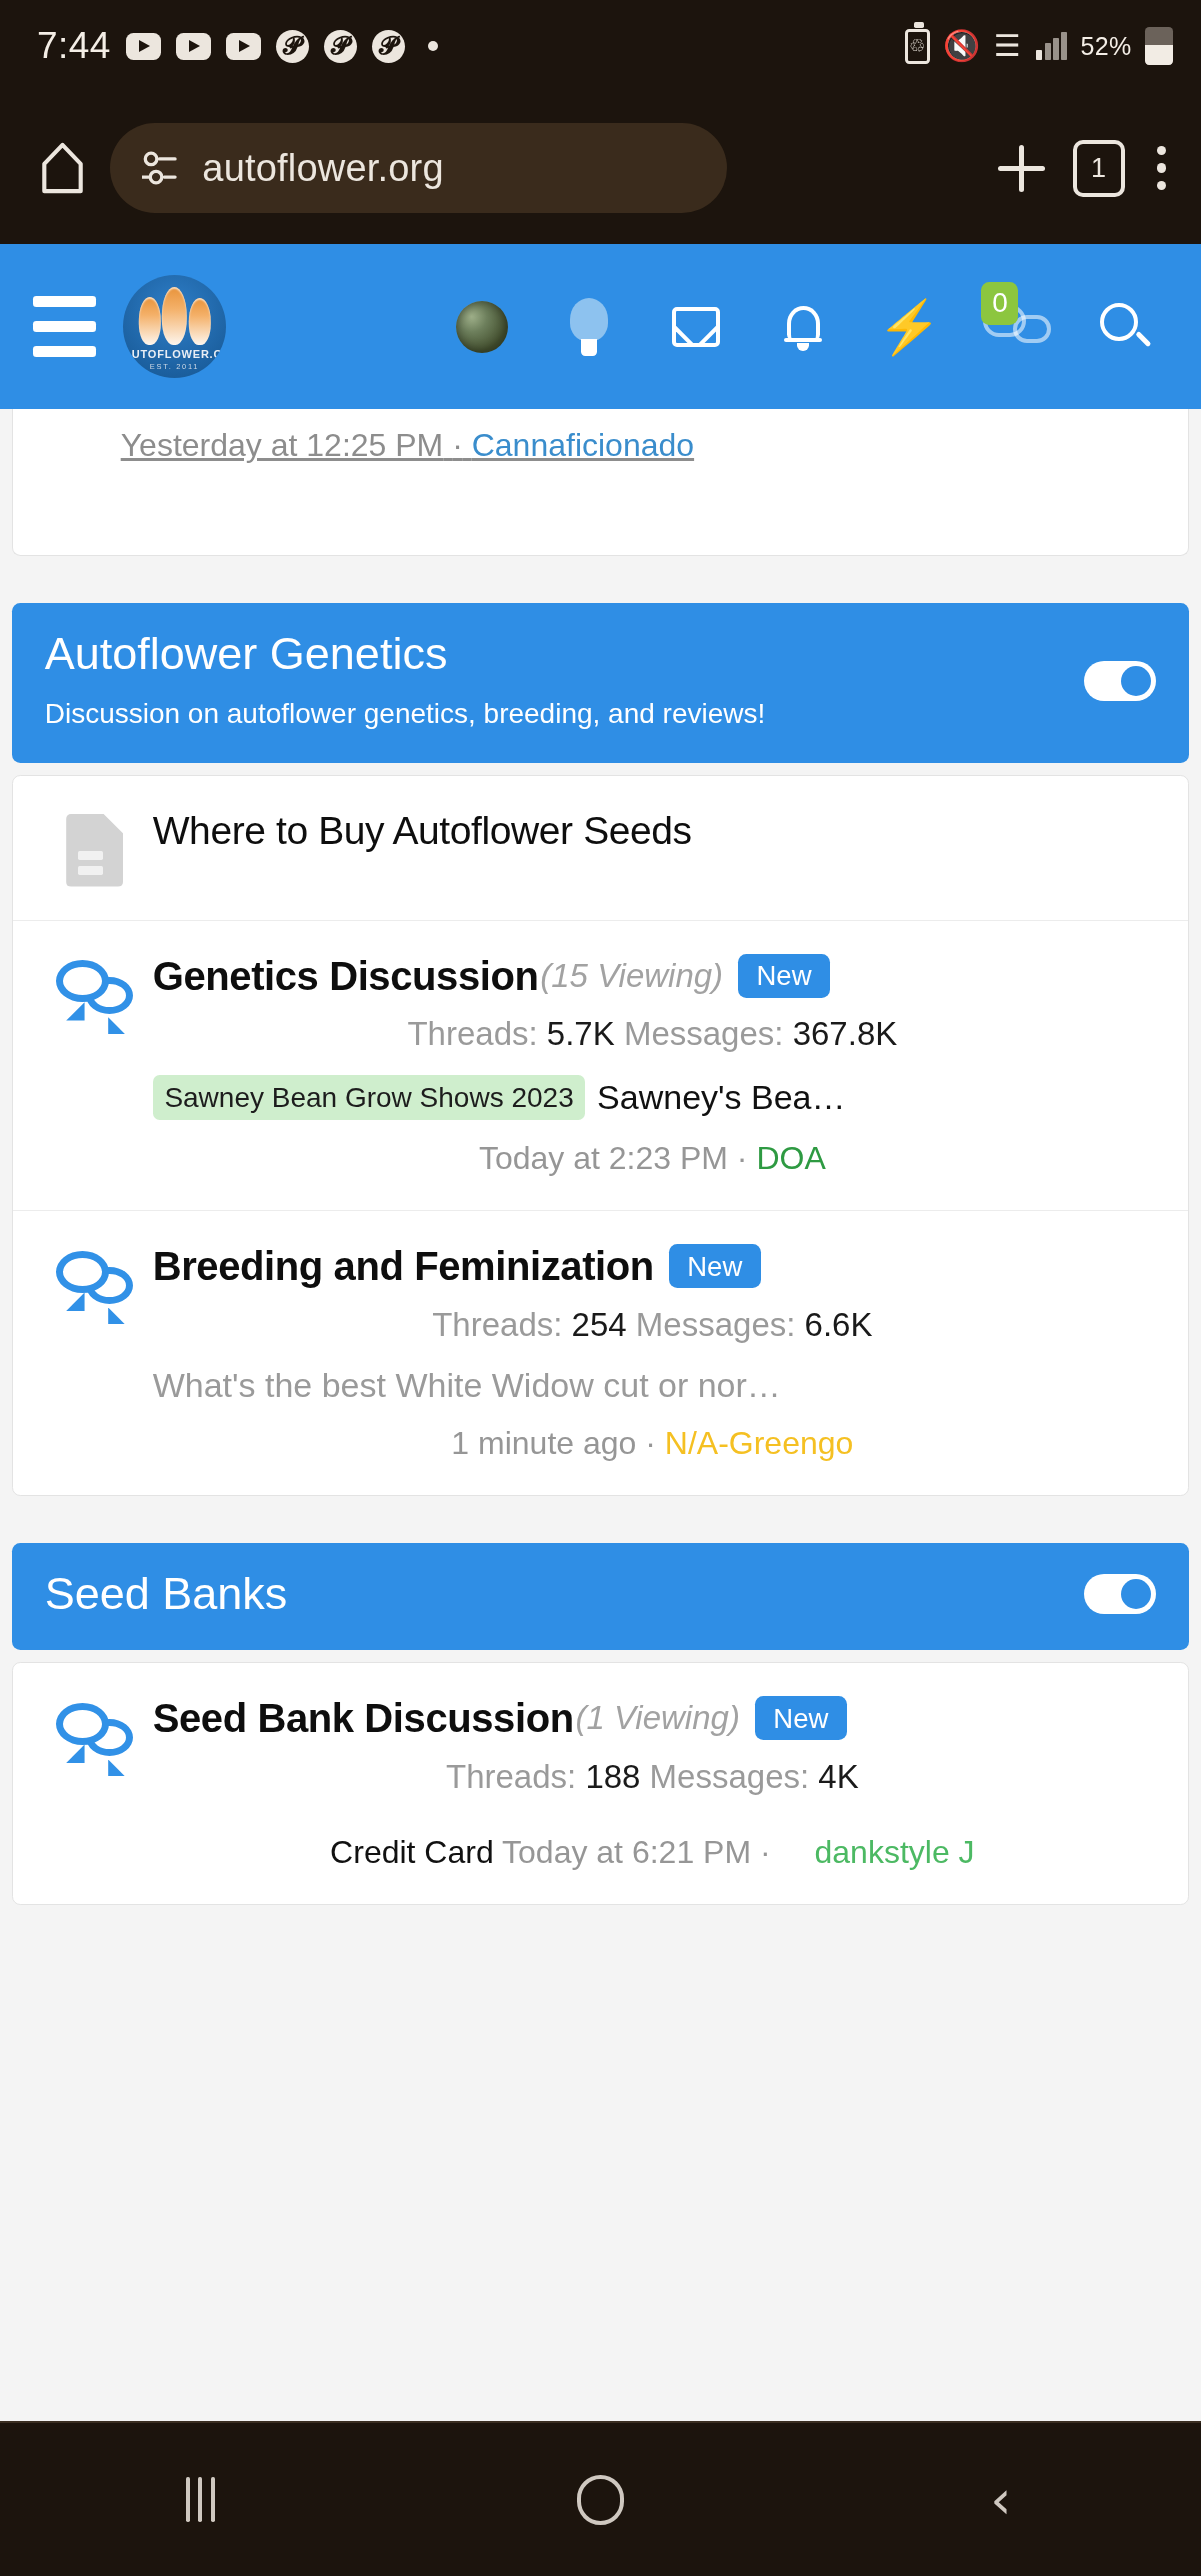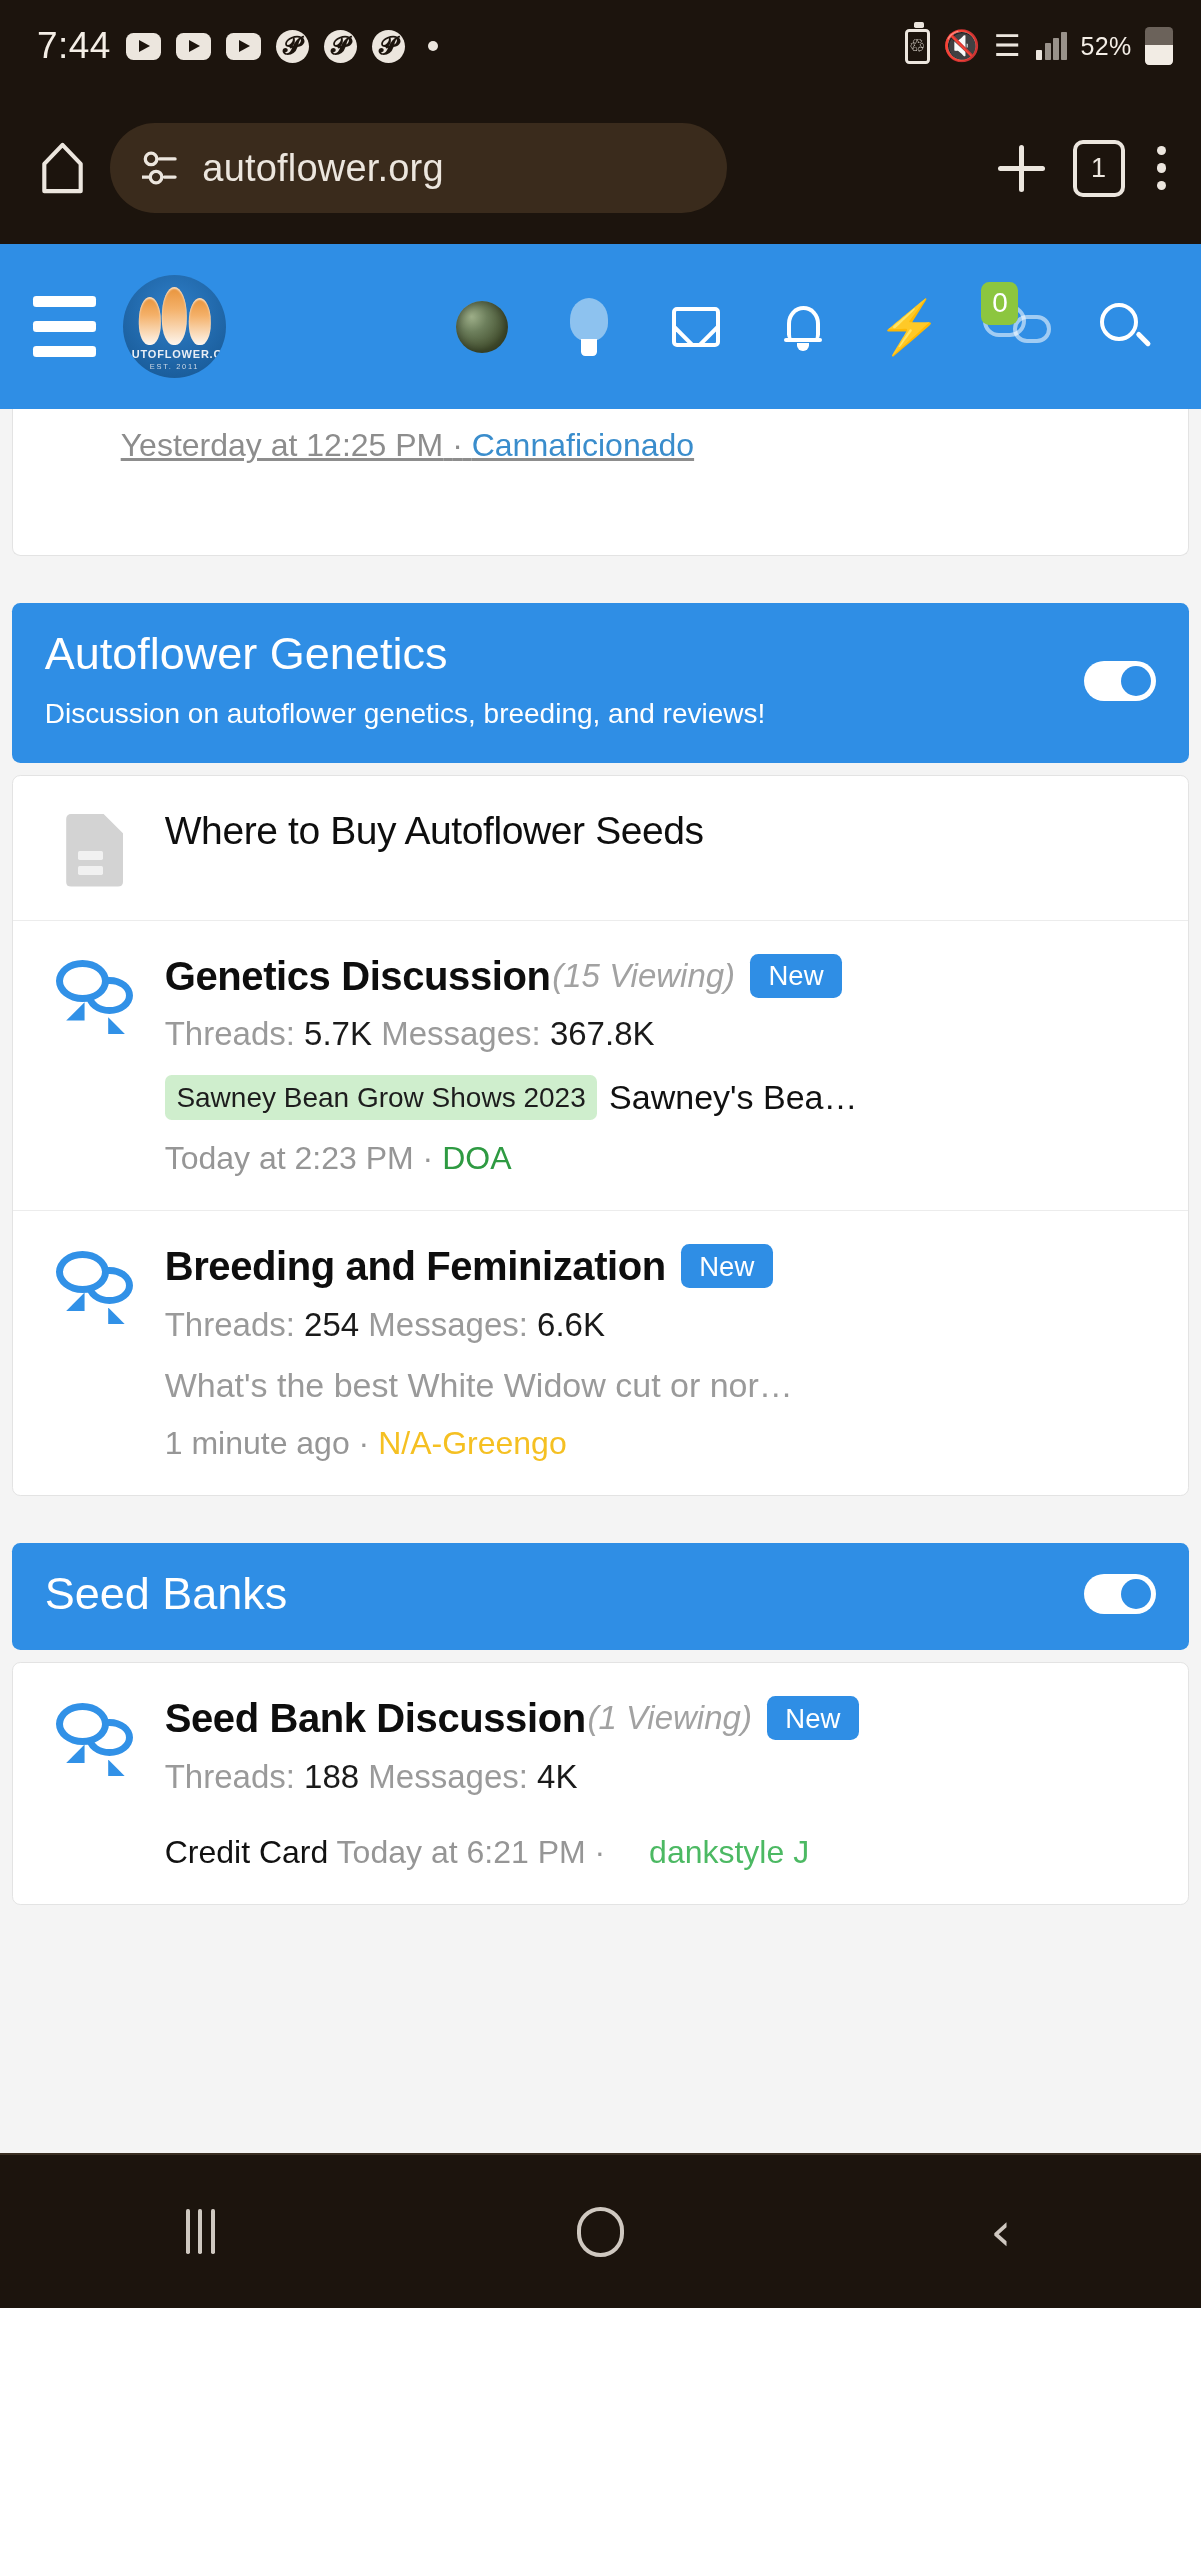--- a/index.html
+++ b/index.html
@@ -6,21 +6,21 @@
   html, body {
     width: 1201px;
     height: 2576px;
     background: #ffffff;
     font-family: "Liberation Sans", sans-serif;
     overflow: hidden;
   }
   #screen {
     position: relative;
     width: 1201px;
-    height: 2308px;
+    height: 2576px;
     background: #ffffff;
     overflow: hidden;
   }
 
   
   .status-bar {
     height: 92px;
     background: #1c140d;
     display: flex;
     align-items: center;
@@ -235,22 +235,23 @@
     width:72px;height:40px;background:#ffffff;border-radius:22px;position:relative;flex:0 0 auto;margin-left:18.4px;
   }
   .toggle::after{
     content:"";position:absolute;right:5px;top:5px;width:30px;height:30px;border-radius:50%;background:#2f8ee5;
   }
 
   .node-list{
     background:#fff;border:0.8px solid #e3e3e3;border-radius:8.3px;margin:11.7px 11.7px 0 11.7px;overflow:hidden;
   }
   .node-row{
-    display:flex; align-items:flex-start; padding: 33px 28px 33px 28px; gap:16px;
+    display:flex; align-items:flex-start; padding: 33px 28px 33px 28px; gap:4px;
     border-bottom:0.8px solid #ececec;
+    text-align:center;
   }
   .node-row:last-child{border-bottom:none;}
   .node-ic{ width:108px; flex:0 0 108px; display:flex; align-items:center; justify-content:center; padding-top:5px;}
 
   .doc-icon{width:57px;height:73px;position:relative;}
   .doc-icon .doc-body{
     position:absolute;inset:0;background:#d3d3d3;border-radius:5px;
     clip-path: polygon(0 0, 66% 0, 100% 26%, 100% 100%, 0 100%);
   }
   .doc-icon .doc-fold{

